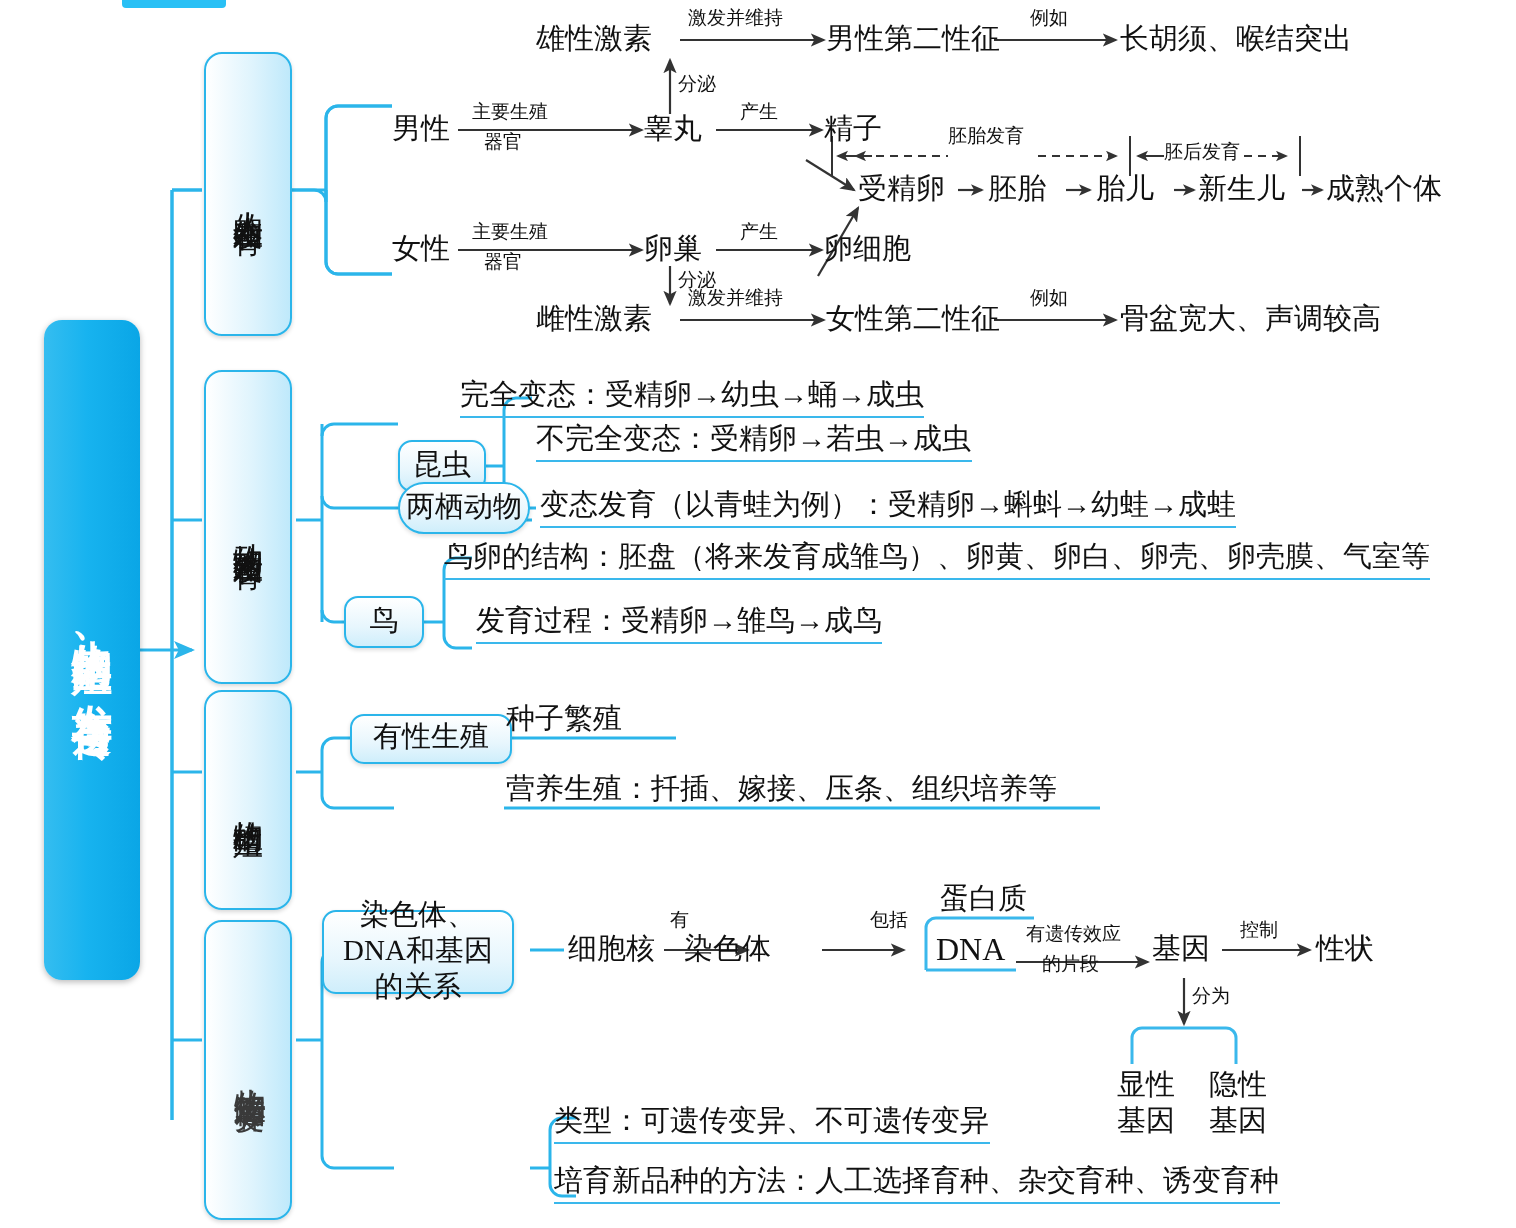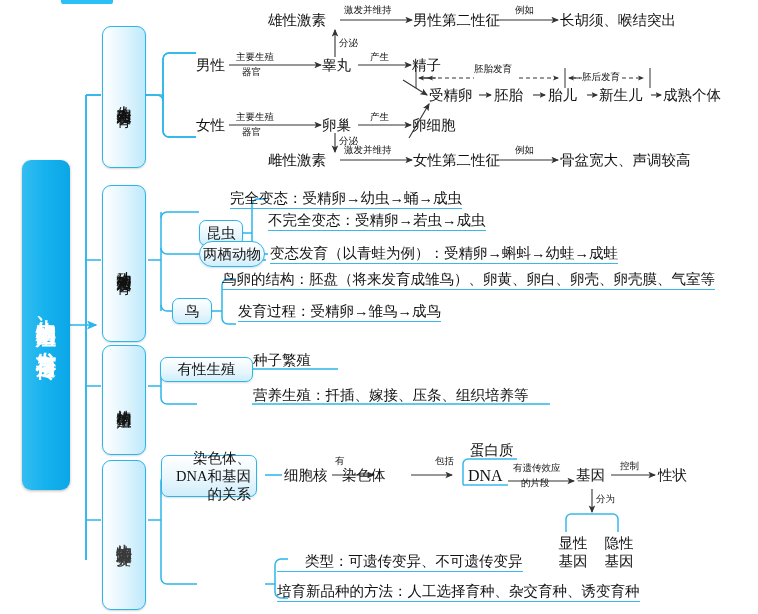--- a/index.html
+++ b/index.html
@@ -56,21 +56,21 @@
   .pill{
     position:absolute;
     background:linear-gradient(to bottom,#ffffff,#e7f6fd 60%,#cfeefb);
     border:1.5px solid #2bb5ea;
     border-radius:7px;
     box-shadow:0 1px 2px rgba(0,0,0,.14);
     display:flex;align-items:center;justify-content:center;
     font-size:14.5px;
     line-height:17px;
     padding:2px 5px;
-    text-align:right;
+    text-align:center;
     color:#111;
     box-sizing:border-box;
     white-space:nowrap;
   }
   .pill.two-line{white-space:normal;line-height:18px;}
 
   
   .txt{
     position:absolute;
     white-space:nowrap;
@@ -309,21 +309,21 @@
   <div class="txt underline-blue" style="left:230px;top:190px;">完全变态：受精卵→幼虫→蛹→成虫</div>
   <div class="txt underline-blue" style="left:268px;top:212px;">不完全变态：受精卵→若虫→成虫</div>
 
   <div class="pill" style="left:199px;top:241px;width:66px;height:26px;border-radius:13px;">两栖动物</div>
   <div class="txt underline-blue" style="left:270px;top:245px;">变态发育（以青蛙为例）：受精卵→蝌蚪→幼蛙→成蛙</div>
 
   <div class="pill" style="left:172px;top:298px;width:40px;height:26px;">鸟</div>
   <div class="txt underline-blue" style="left:222px;top:271px;">鸟卵的结构：胚盘（将来发育成雏鸟）、卵黄、卵白、卵壳、卵壳膜、气室等</div>
   <div class="txt underline-blue" style="left:238px;top:303px;">发育过程：受精卵→雏鸟→成鸟</div>
 
-  <div class="pill" style="left:160px;top:357px;width:93px;height:25px;">有性生殖</div>
+  <div class="pill" style="left:175px;top:357px;width:81px;height:25px;">有性生殖</div>
   <div class="txt" style="left:253px;top:352px;">种子繁殖</div>
 
   <div class="txt" style="left:253px;top:387px;">营养生殖：扦插、嫁接、压条、组织培养等</div>
 
   <div class="pill two-line" style="left:161px;top:455px;width:96px;height:42px;">染色体、DNA和基因的关系</div>
 
   <div class="txt" style="left:284px;top:467px;">细胞核</div>
   <div class="txt smaller" style="left:335px;top:456px;">有</div>
   <div class="txt" style="left:342px;top:467px;font-family:Liberation Serif, serif;">染色体</div>
   <div class="txt smaller" style="left:415px;top:456px;margin-left:20px;">包括</div>
@@ -332,16 +332,16 @@
   <div class="txt smaller" style="left:513px;top:463px;">有遗传效应</div>
   <div class="txt smaller" style="left:521px;top:478px;">的片段</div>
   <div class="txt" style="left:576px;top:467px;">基因</div>
   <div class="txt smaller" style="left:620px;top:461px;">控制</div>
   <div class="txt" style="left:658px;top:467px;">性状</div>
   <div class="txt smaller" style="left:596px;top:494px;">分为</div>
 
   <div class="txt" style="left:550px;top:534px;text-align:center;width:46px;line-height:18px;white-space:normal;">显性<br>基因</div>
   <div class="txt" style="left:596px;top:534px;text-align:center;width:46px;line-height:18px;white-space:normal;">隐性<br>基因</div>
 
-  <div class="txt underline-blue" style="left:277px;top:553px;padding-left:28px;">类型：可遗传变异、不可遗传变异</div>
+  <div class="txt underline-blue" style="left:277px;top:553px;">类型：可遗传变异、不可遗传变异</div>
   <div class="txt underline-blue" style="left:277px;top:583px;">培育新品种的方法：人工选择育种、杂交育种、诱变育种</div>
 
 </div>
 
 </body></html>

